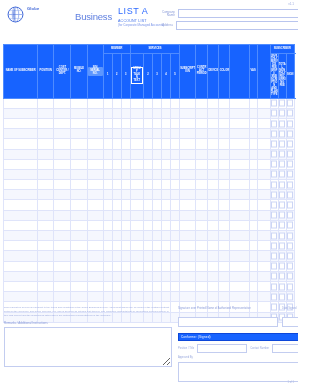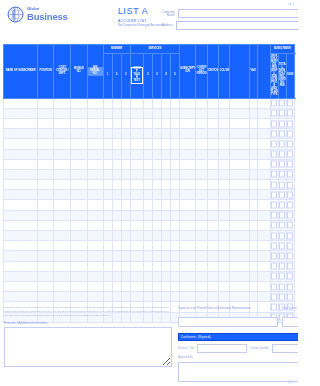--- a/index.html
+++ b/index.html
@@ -21,21 +21,21 @@
 
   .logo-wrap { position: absolute; left: 7px; top: 6px; display: flex; align-items: center; }
   .globe-icon { width: 17px; height: 17px; flex: 0 0 auto; }
   .logo-text { margin-left: 3px; line-height: 1; }
   .logo-globe {
     font-size: 4px; color: #3b63d6; letter-spacing: .2px;
     font-weight: 700; display: block; margin-bottom: 1px;
   }
   .logo-business {
     font-size: 9.5px; color: #5e7fe0; letter-spacing: -0.2px;
-    font-weight: 700; display: block; line-height: .95;
+    font-weight: 400; display: block; line-height: .95; margin-left: 48px;
   }
 
   .title-block { position: absolute; left: 118px; top: 7px; width: 70px; }
   .annex-title {
     font-size: 9px; color: #2f6bff; letter-spacing: .6px;
     font-weight: 400; line-height: 1;
   }
   .annex-sub1 {
     font-size: 3.6px; color: #3f6fe8; margin-top: 3px;
     letter-spacing: .2px; line-height: 1.2;

